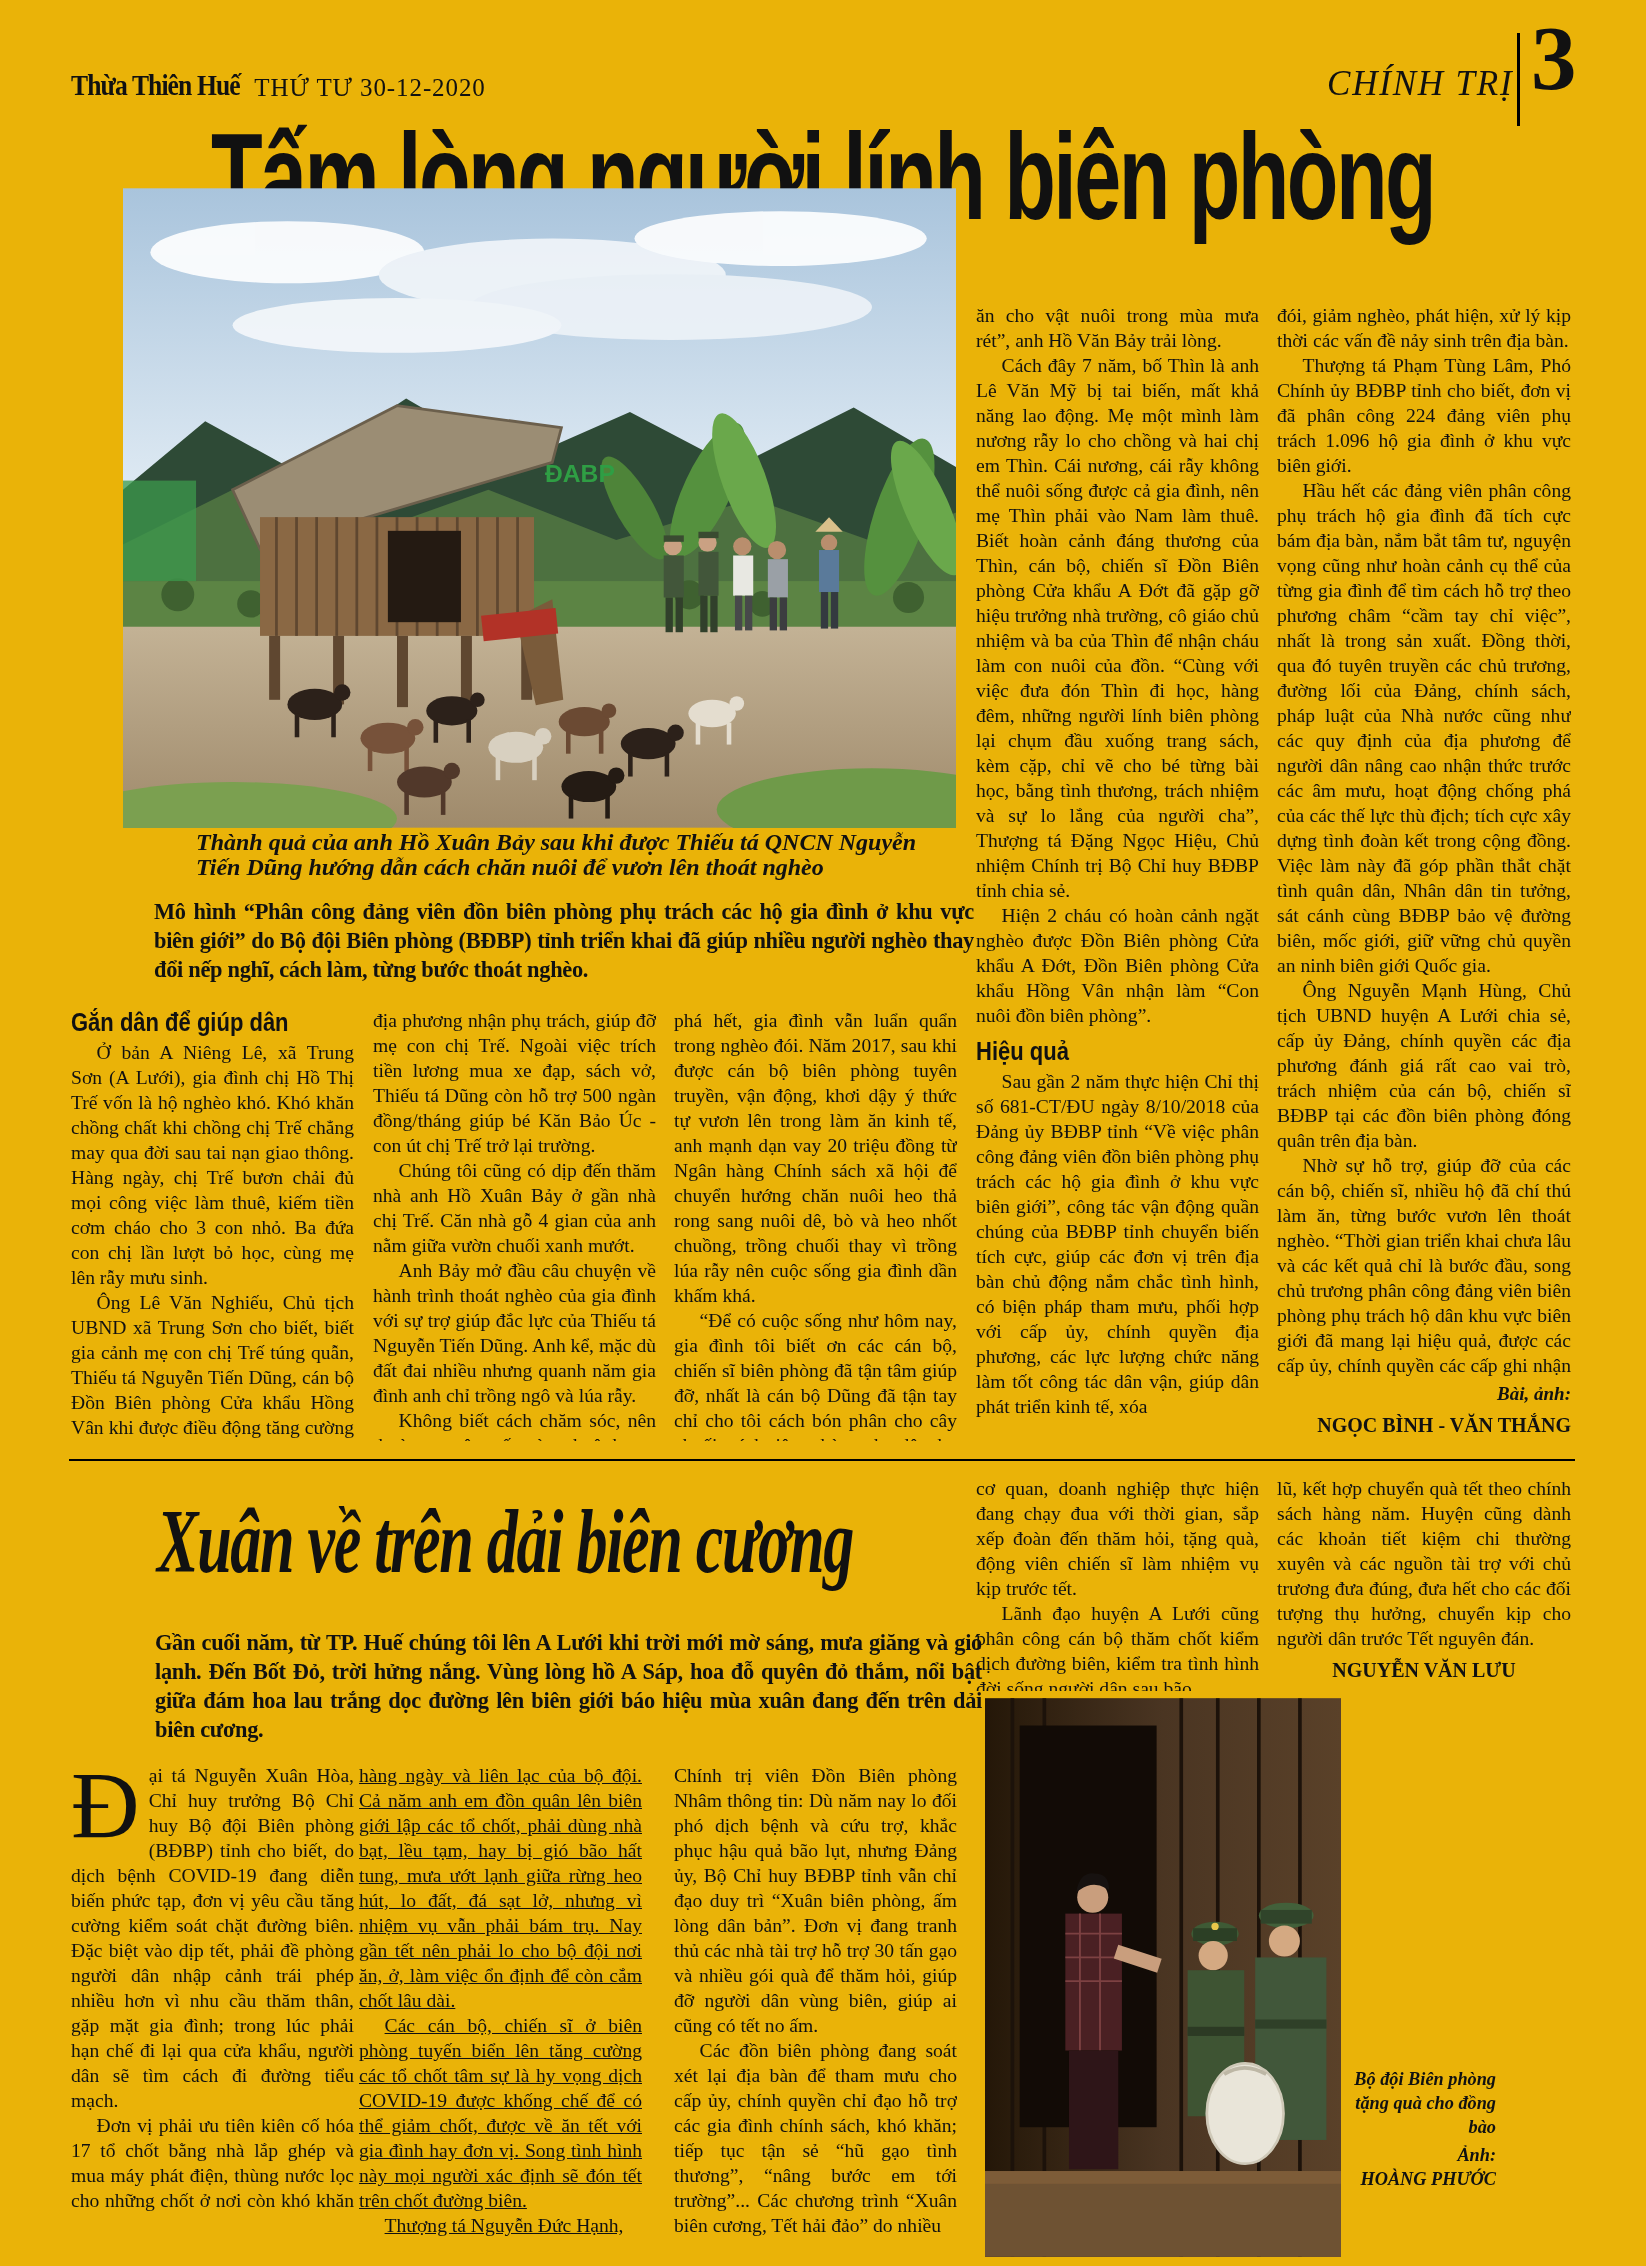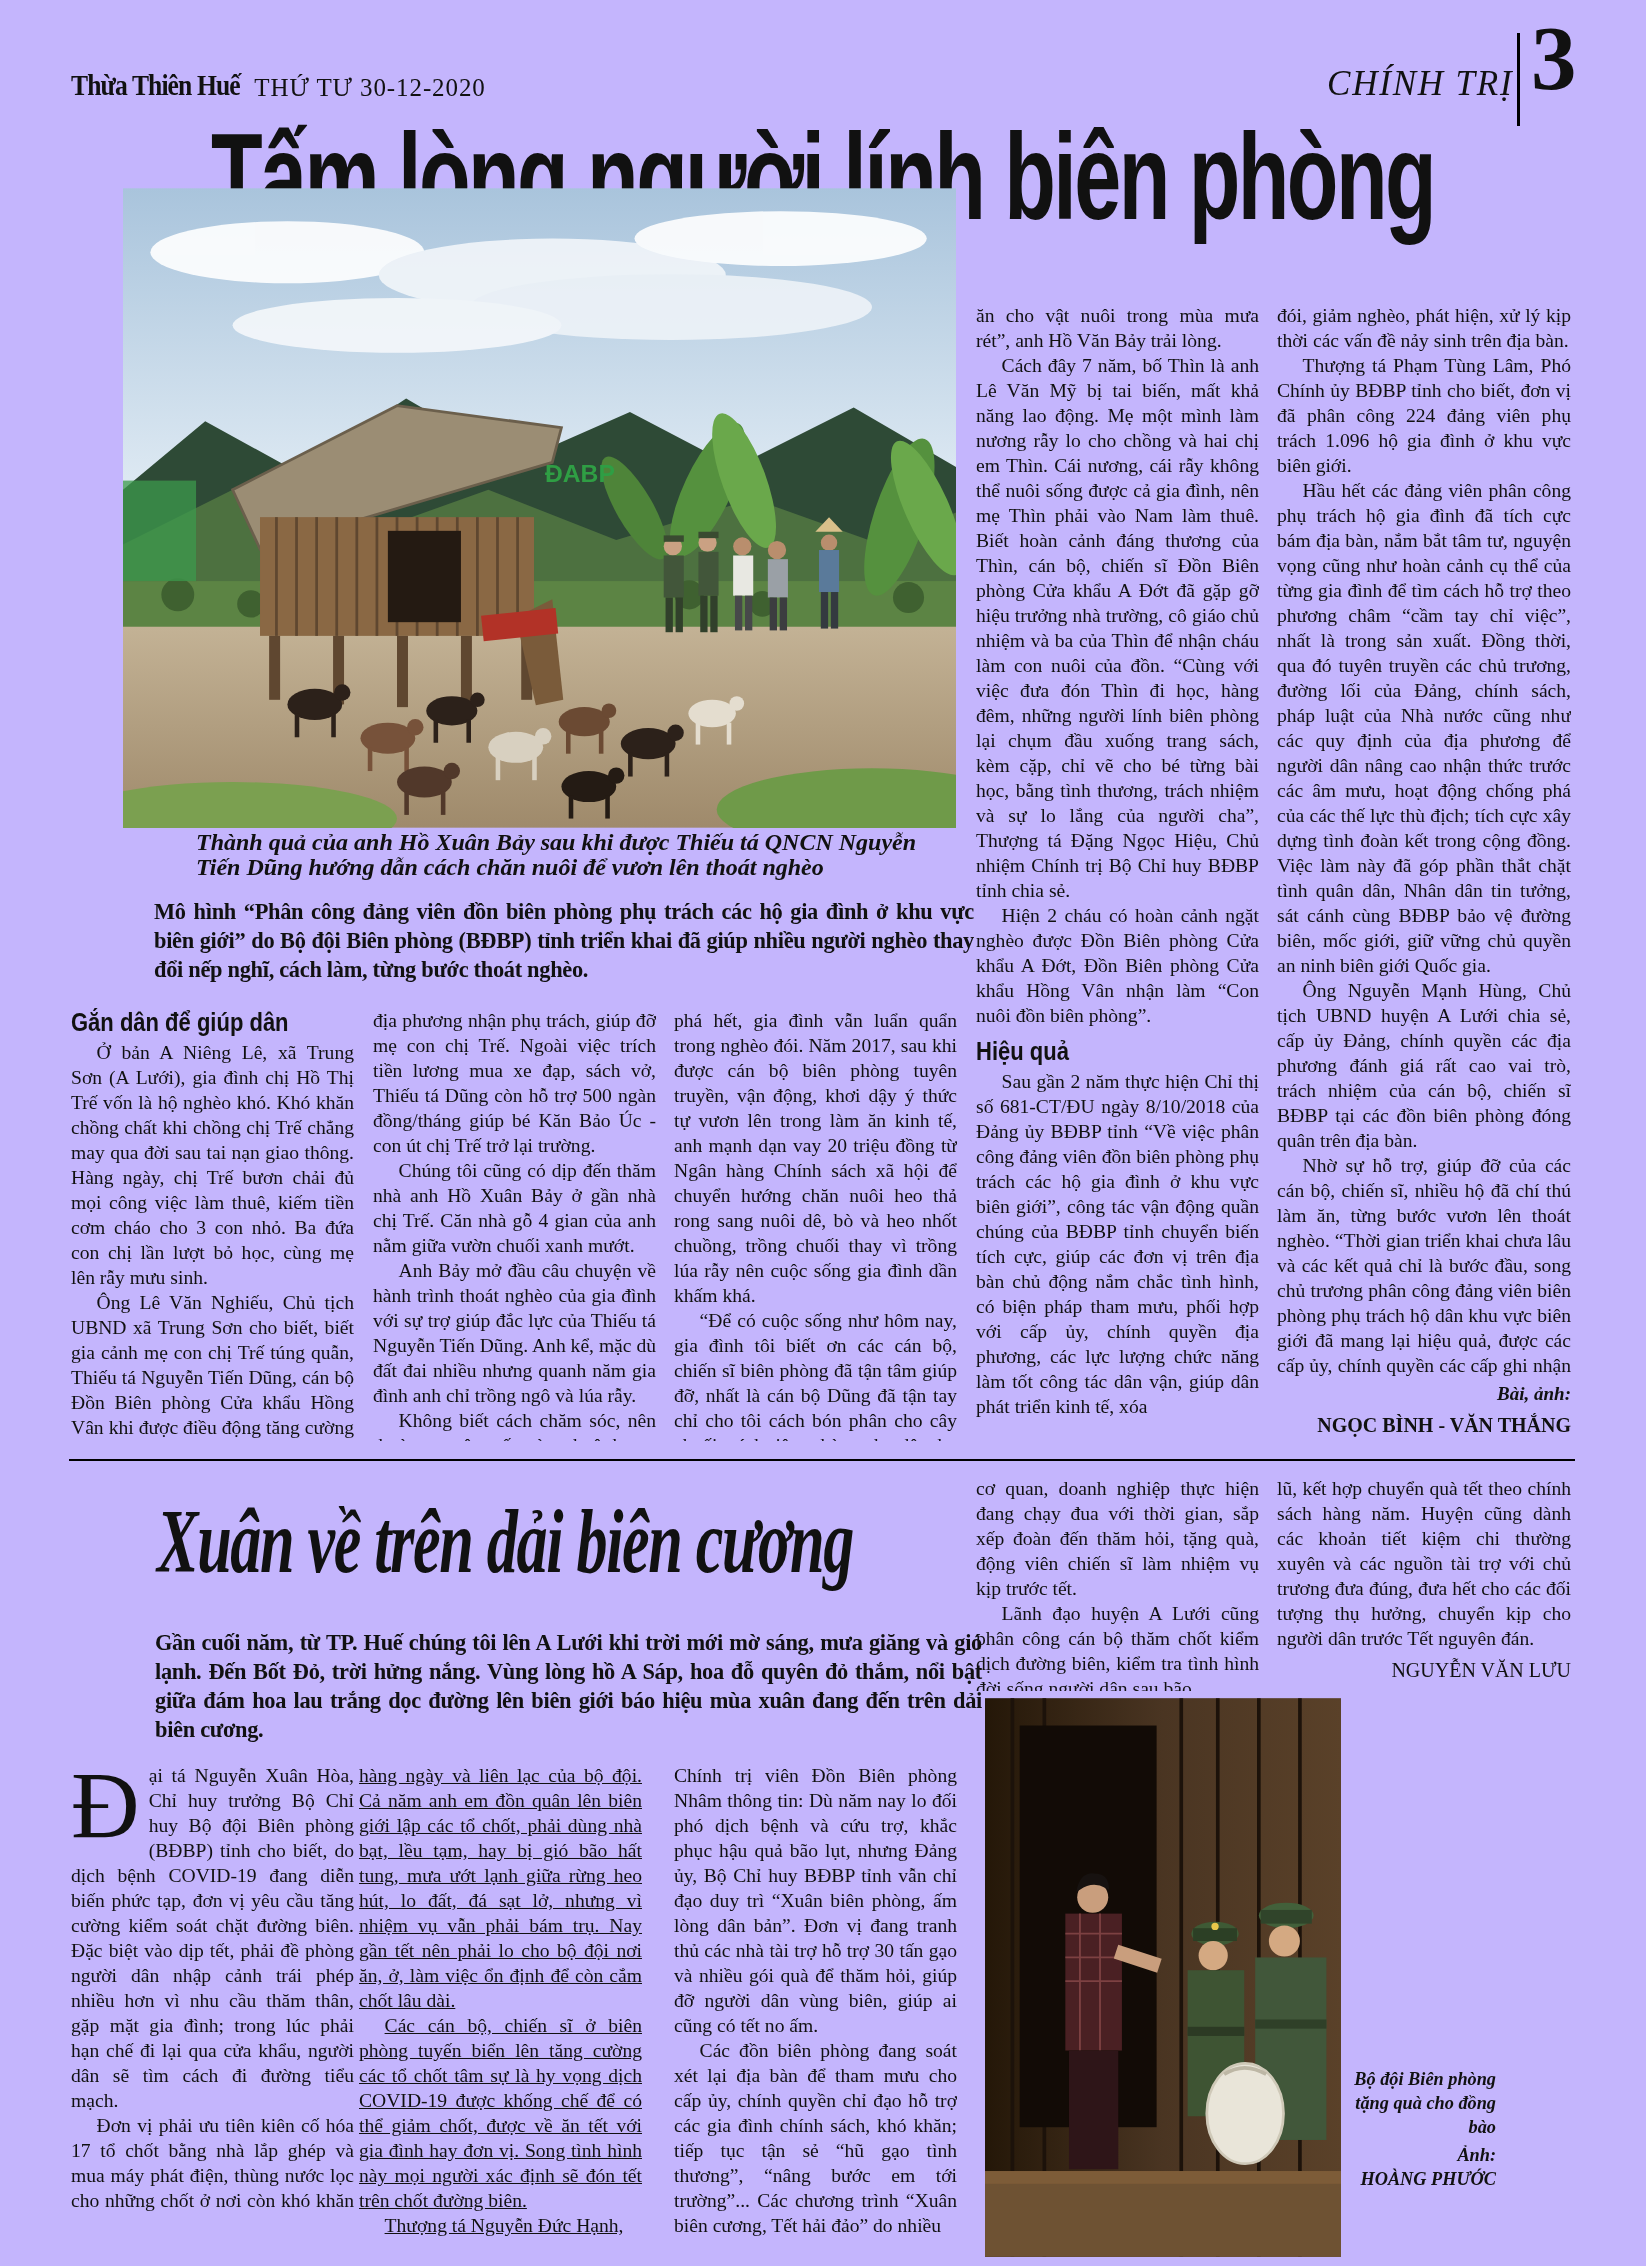--- a/index.html
+++ b/index.html
@@ -1,16 +1,16 @@
 <!DOCTYPE html>
 <html style="font-size:14.6px"><head>
 <meta charset="utf-8">
 <style>
   html,body{margin:0;padding:0;background:#9a9a9a;}
-  .page{position:relative;width:1647px;height:2267px;background:#c4b5fd;margin:0 auto;
+  .page{position:relative;width:1647px;height:2267px;background:#eab308;margin:0 auto;
         font-family:"Liberation Serif","DejaVu Serif",serif;color:#111;overflow:hidden;}
   .abs{position:absolute;}
 
   
   .masthead-row{left:71px;top:73px;display:flex;align-items:baseline;gap:14.6px;}
   .masthead{font-weight:bold;font-size:25.6px;transform:scaleY(1.12);transform-origin:left bottom;letter-spacing:-0.9px;}
   .edition-date{font-size:25px;letter-spacing:0.9px;}
   .section-label{left:1327px;top:64px;font-size:35px;letter-spacing:1.8px;font-style:italic;}
   .pagenum-bar{left:1517px;top:33px;width:2.7px;height:93px;background:#000;}
   .pagenum{left:1531px;top:12.8px;font-size:91px;font-weight:bold;line-height:1;}
@@ -54,21 +54,21 @@
 
   
   .headline2{left:157px;top:1489px;white-space:nowrap;font-style:italic;font-weight:bold;
     font-size:84px;letter-spacing:-1.8px;transform:scale(0.74,1.08);transform-origin:top left;}
 
   .a2c1{left:71px;top:1763px;width:283px;height:450px;}
   .a2c2{left:359px;top:1763px;width:283px;height:504px;text-decoration:underline;}
   .a2c3{left:674px;top:1763px;width:283px;height:504px;}
   .a2c4{left:976px;top:1476px;width:283px;height:215px;}
   .a2c5{left:1277px;top:1476px;width:294px;}
-  .byline2{font-weight:normal;font-size:20px;text-align:right;margin-top:7.3px;}
+  .byline2{font-weight:bold;font-size:20px;text-align:center;margin-top:7.3px;}
 
   .dropcap{float:left;font-size:95px;line-height:75px;padding:5.5px 9.1px 0 0;font-weight:400;}
 
   .caption2{left:1350px;top:2067px;width:146px;text-align:right;font-size:18.3px;line-height:24px;}
   .caption2 .credit-label{display:block;margin-top:3.7px;}
   .caption2 .credit{font-weight:bold;font-style:italic;display:block;}
 </style>
 </head>
 <body>
 

